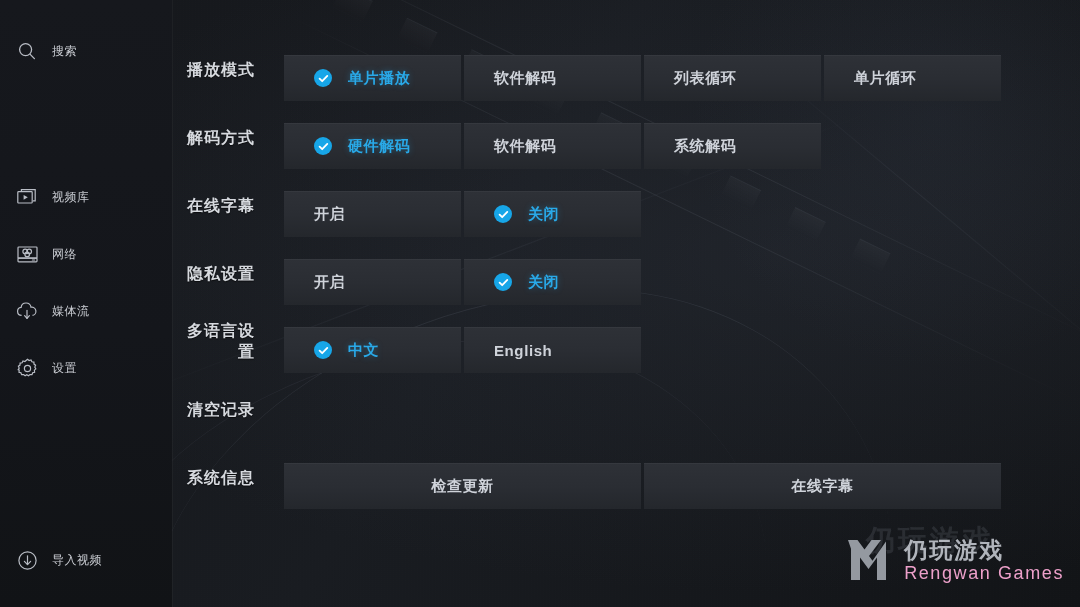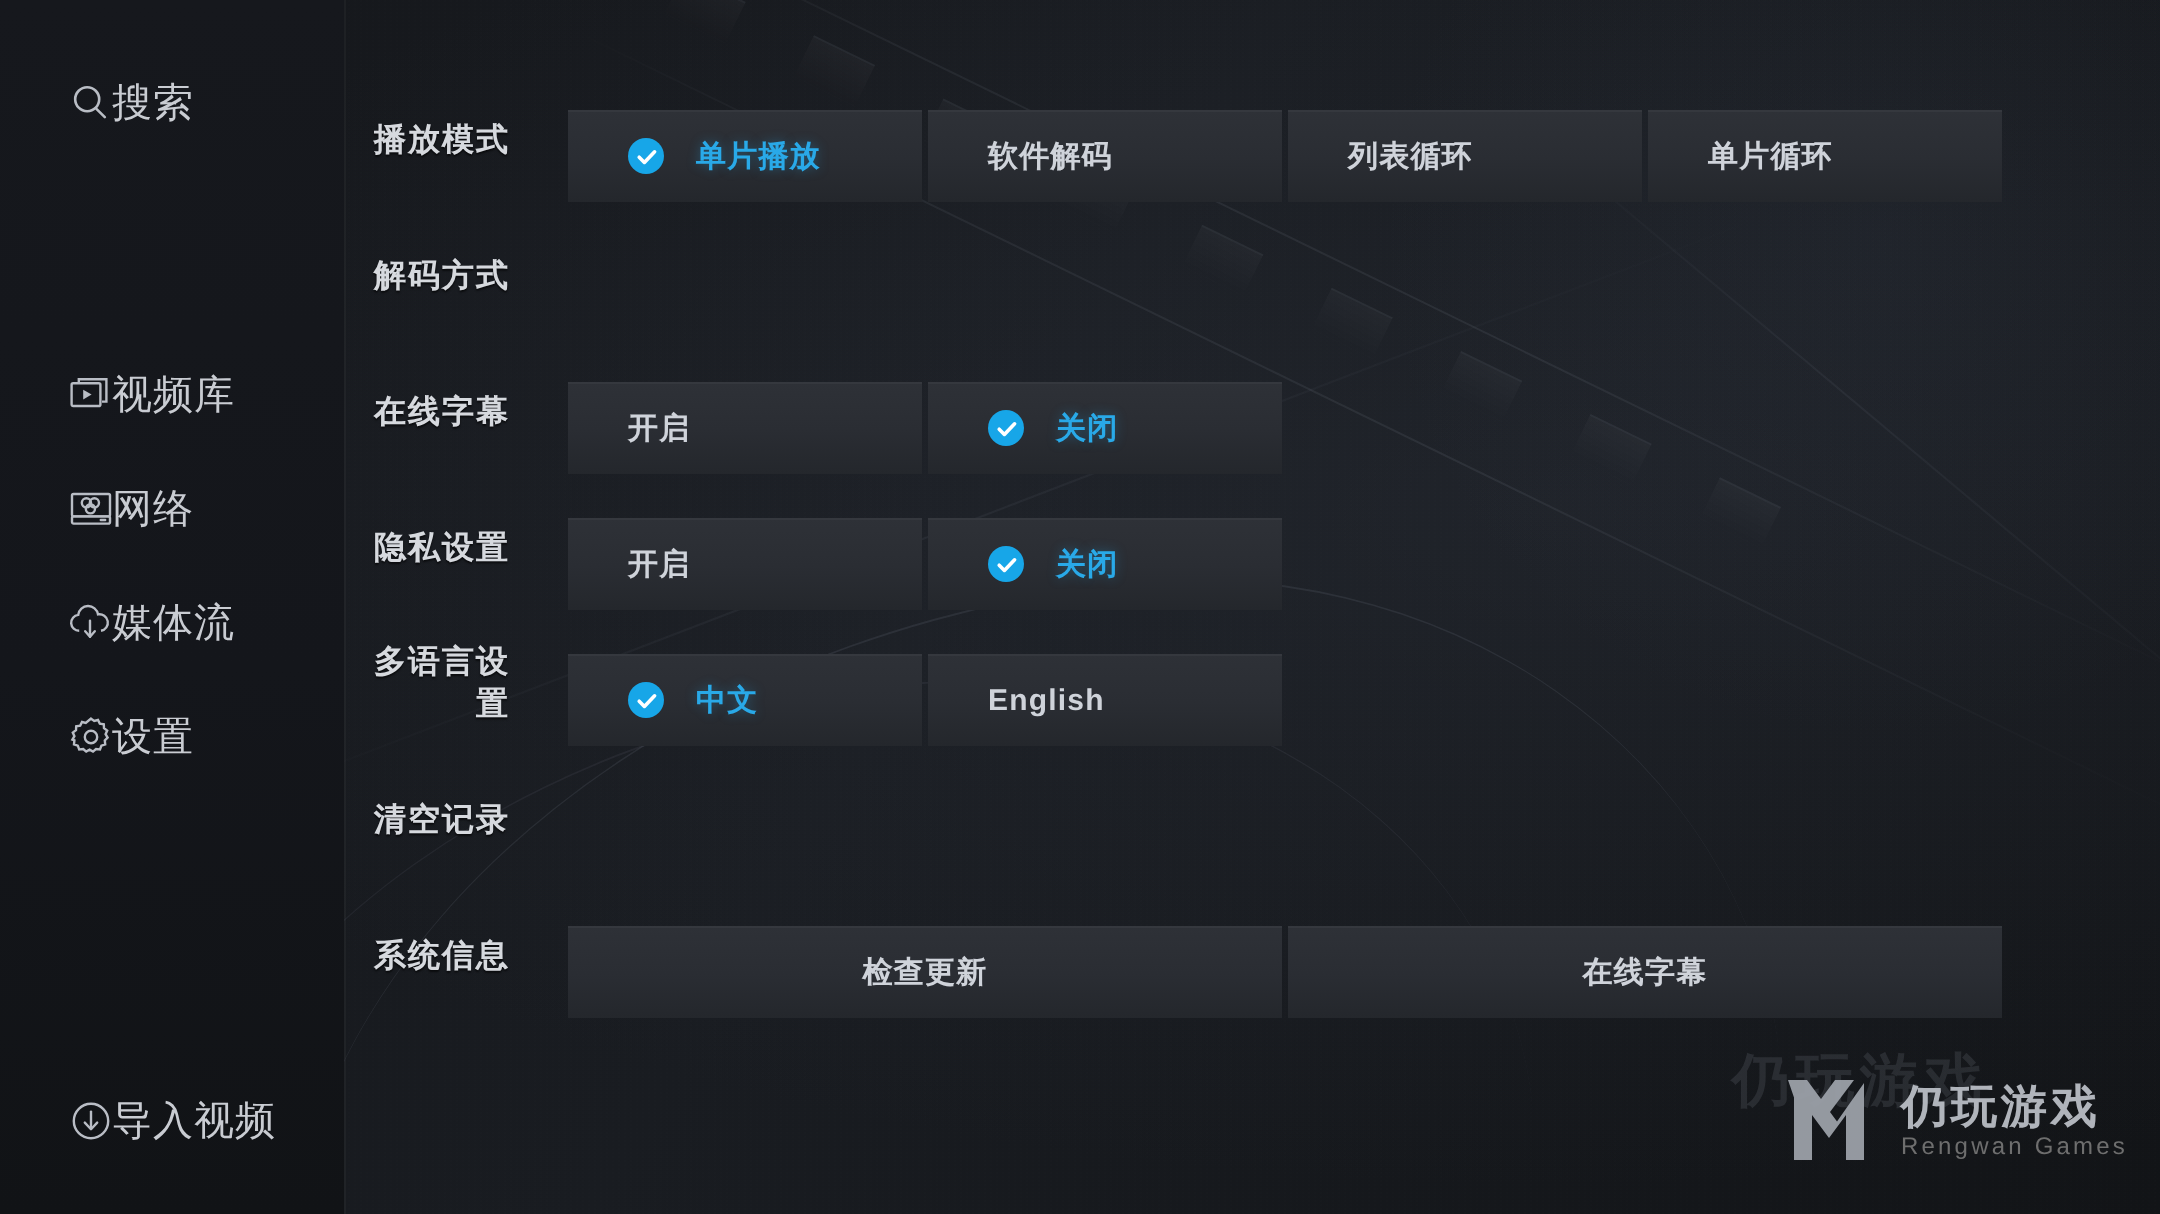--- a/index.html
+++ b/index.html
@@ -117,24 +117,25 @@
     flex: 0 0 172px;
     height: 607px;
     background: linear-gradient(180deg, #16181d 0%, #14161b 55%, #111316 100%);
     box-shadow: 1px 0 0 rgba(255,255,255,0.035);
     display: flex;
     flex-direction: column;
   }
   .nav-item {
     display: flex;
     align-items: center;
+    gap: 14px;
     height: 34px;
-    padding-left: 34px;
+    padding-left: 16px;
     color: #c9ccd2;
-    font-size: 20px;
+    font-size: 12px;
     letter-spacing: .5px;
     cursor: pointer;
     user-select: none;
   }
   .nav-item .ico {
     width: 22px;
     height: 22px;
     flex: 0 0 22px;
     display: flex;
     align-items: center;
@@ -224,22 +225,22 @@
   .wm-mark { width: 52px; height: 50px; flex: 0 0 52px; }
   .wm-text { display: flex; flex-direction: column; gap: 2px; }
   .wm-cn {
     font-size: 23px;
     color: #b9bdc4;
     letter-spacing: 2px;
     line-height: 1;
     font-weight: bold;
   }
   .wm-en {
-    font-size: 12px;
-    color: #737373;
+    font-size: 18px;
+    color: #f9a8d4;
     letter-spacing: 1.6px;
     line-height: 1;
   }
   .wm-ghost {
     position: absolute;
     right: 86px;
     bottom: 46px;
     z-index: 3;
     font-size: 29px;
     font-weight: bold;
@@ -372,20 +373,36 @@
             <div class="opt w-narrow has-check">
               <span class="lbl">列表循环</span>
             </div>
             <div class="opt w-narrow has-check">
               <span class="lbl">单片循环</span>
             </div>
           </div>
         </div>
         <div class="row">
           <div class="row-label">解码方式</div>
+          <div class="opts">
+            <div class="opt w-narrow selected has-check">
+              <span class="check">
+                <svg width="11" height="11" viewBox="0 0 11 11" fill="none" stroke="#ffffff" stroke-width="1.8" stroke-linecap="round" stroke-linejoin="round">
+                  <path d="M1.6 5.6L4.2 8.2 9.3 2.9"></path>
+                </svg>
+              </span>
+              <span class="lbl">硬件解码</span>
+            </div>
+            <div class="opt w-narrow has-check">
+              <span class="lbl">软件解码</span>
+            </div>
+            <div class="opt w-narrow has-check">
+              <span class="lbl">系统解码</span>
+            </div>
+          </div>
         </div>
         <div class="row">
           <div class="row-label">在线字幕</div>
           <div class="opts">
             <div class="opt w-narrow has-check">
               <span class="lbl">开启</span>
             </div>
             <div class="opt w-narrow selected has-check">
               <span class="check">
                 <svg width="11" height="11" viewBox="0 0 11 11" fill="none" stroke="#ffffff" stroke-width="1.8" stroke-linecap="round" stroke-linejoin="round">

